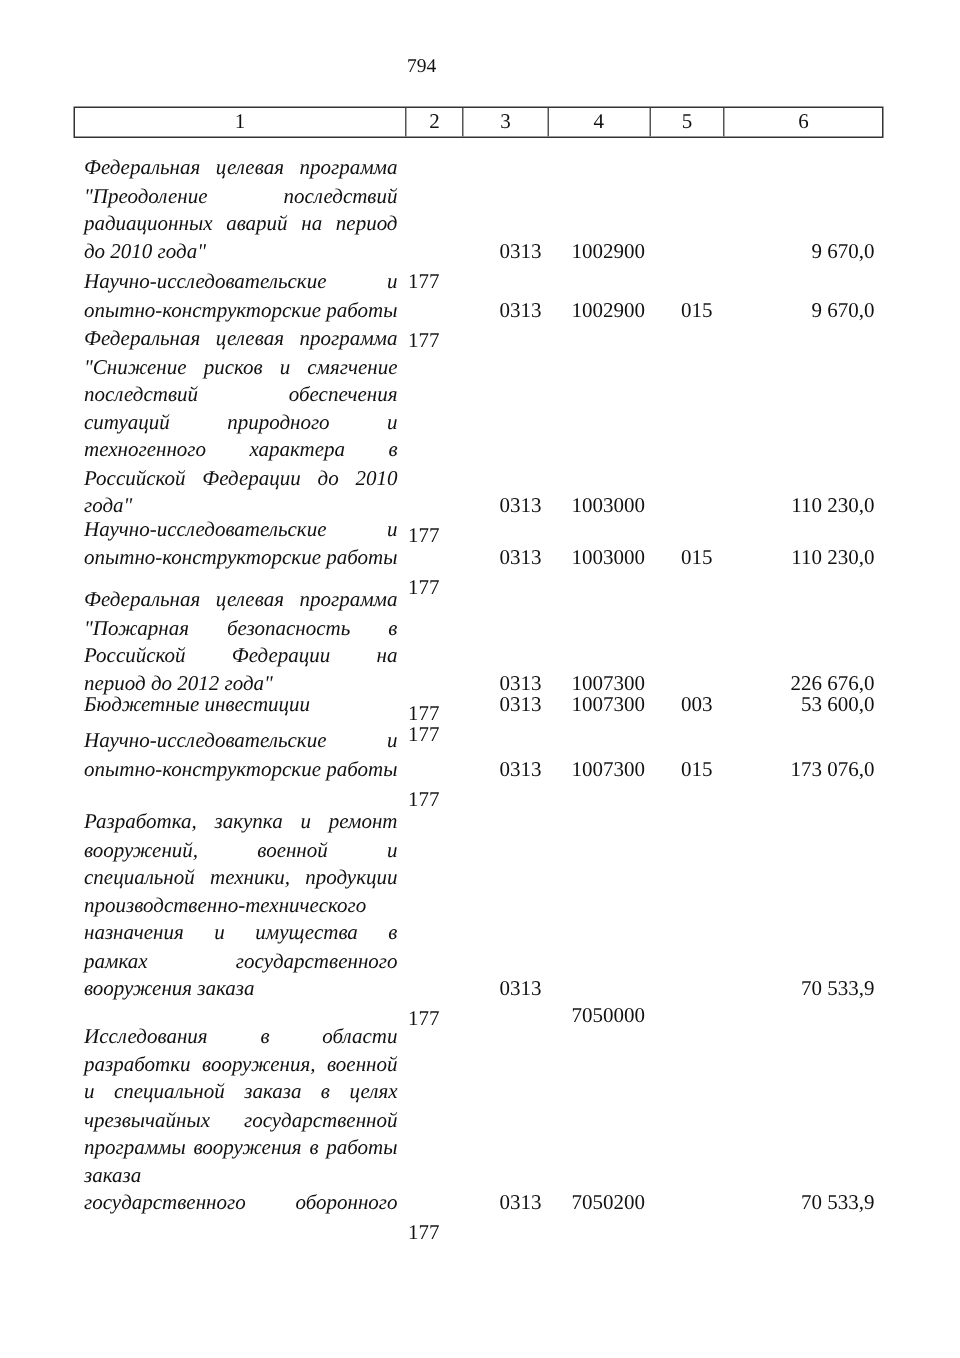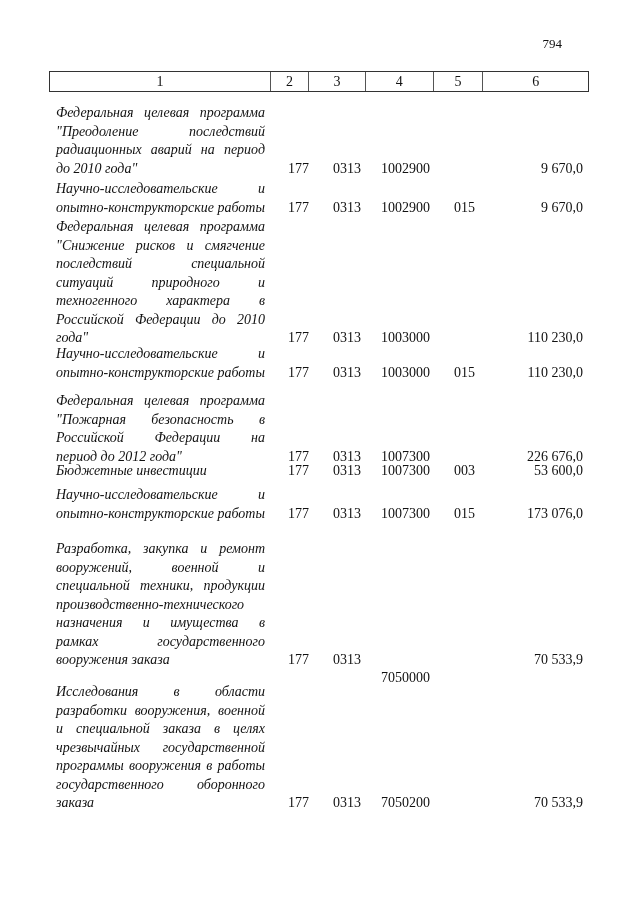--- a/index.html
+++ b/index.html
@@ -3,21 +3,21 @@
 <meta charset="utf-8">
 <style>
   html, body { margin: 0; padding: 0; background: #ffffff; }
   body {
     width: 640px; height: 905px; position: relative; overflow: hidden;
     font-family: "Liberation Serif", "DejaVu Serif", serif;
     color: #111111; font-size: 14px;
   }
   .page-number {
     position: absolute; top: 36px; left: 0; width: 562px;
-    text-align: right; font-size: 13px;
+    text-align: center; font-size: 13px;
   }
   .header-row {
     position: absolute; top: 71px; left: 49px; height: 21px;
     border: 1px solid #333; display: flex; box-sizing: border-box;
     width: 540px;
   }
   .header-row .hc {
     border-right: 1px solid #555; text-align: center;
     line-height: 20px; font-size: 14px; box-sizing: border-box;
   }
@@ -31,21 +31,21 @@
 
   .row { position: absolute; left: 0; width: 640px; }
   .desc {
     position: absolute; left: 56px; width: 209px;
     text-align: justify; text-align-last: left;
     line-height: 18.5px; font-size: 14px;
   }
   .desc .line { display: block; text-align: justify; text-align-last: justify; white-space: nowrap; font-style: italic; }
   .desc .line.last { text-align-last: left; }
   .val { position: absolute; font-size: 14px; line-height: 18.5px; }
-  .v-c2 { left: 288px; }
+  .v-c2 { left: 272px; margin-top: 20px; }
   .v-c3 { left: 333px; }
   .v-c4 { left: 381px; }
   .v-c5 { left: 454px; }
   .v-c6 { right: 57px; text-align: right; }
 </style>
 </head>
 <body>
 
 <div class="page-number">794</div>
 
@@ -80,21 +80,21 @@
       <span class="val v-c2" style="top: 18.5px;">177</span>
       <span class="val v-c3" style="top: 18.5px;">0313</span>
       <span class="val v-c4" style="top: 18.5px;">1002900</span>
       <span class="val v-c5" style="top: 18.5px;">015</span>
       <span class="val v-c6" style="top: 18.5px;">9 670,0</span>
     </div>
     <div class="row" style="top: 218px;">
       <div class="desc">
         <span class="line">Федеральная целевая программа</span>
         <span class="line">"Снижение рисков и смягчение</span>
-        <span class="line">последствий специальной</span>
+        <span class="line">последствий обеспечения</span>
         <span class="line">ситуаций природного и</span>
         <span class="line">техногенного характера в</span>
         <span class="line">Российской Федерации до 2010</span>
         <span class="line last">года"</span>
       </div>
       <span class="val v-c2" style="top: 111px;">177</span>
       <span class="val v-c3" style="top: 111px;">0313</span>
       <span class="val v-c4" style="top: 111px;">1003000</span>
       <span class="val v-c5" style="top: 111px;"></span>
       <span class="val v-c6" style="top: 111px;">110 230,0</span>
@@ -160,22 +160,22 @@
       <span class="val v-c5" style="top: 111px;"></span>
       <span class="val v-c6" style="top: 111px;">70 533,9</span>
     </div>
     <div class="row" style="top: 683px;">
       <div class="desc">
         <span class="line">Исследования в области</span>
         <span class="line">разработки вооружения, военной</span>
         <span class="line">и специальной заказа в целях</span>
         <span class="line">чрезвычайных государственной</span>
         <span class="line">программы вооружения в работы</span>
+        <span class="line last">заказа</span>
         <span class="line">государственного оборонного</span>
-        <span class="line last">заказа</span>
       </div>
       <span class="val v-c2" style="top: 111px;">177</span>
       <span class="val v-c3" style="top: 111px;">0313</span>
       <span class="val v-c4" style="top: 111px;">7050200</span>
       <span class="val v-c5" style="top: 111px;"></span>
       <span class="val v-c6" style="top: 111px;">70 533,9</span>
     </div>
   </div>
 
 </body></html>

